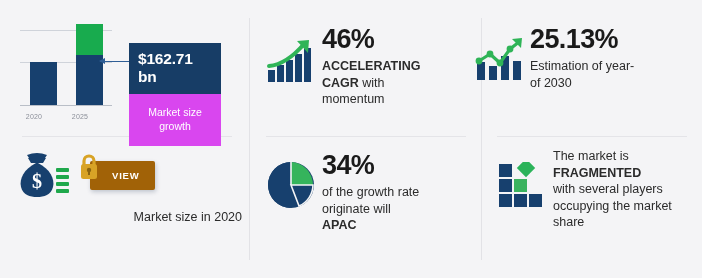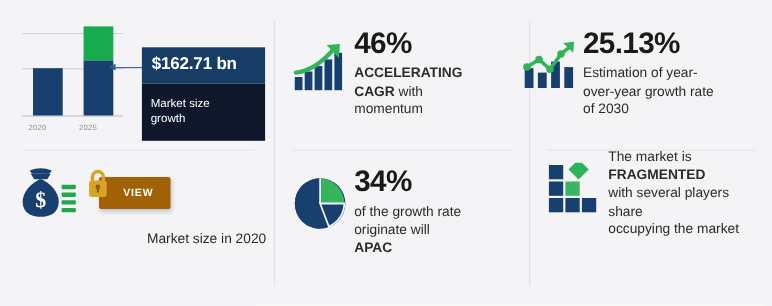--- a/index.html
+++ b/index.html
@@ -98,46 +98,46 @@
   }
   .connector:before {
     content: "";
     position: absolute;
     left: -1px; top: -3px;
     border-top: 3.5px solid transparent;
     border-bottom: 3.5px solid transparent;
     border-right: 6px solid #2f5e96;
   }
 
-  .callout { position: absolute; left: 115px; top: 25px; width: 112px; }
+  .callout { position: absolute; left: 115px; top: 25px; width: 92px; }
   .callout-head {
     background: #173d66;
     color: #ffffff;
     font-size: 15.5px;
     font-weight: bold;
     padding: 7px 8px 8px 9px;
     letter-spacing: -0.2px;
   }
   .callout-body {
-    background: #0f172a;
+    background: #d946ef;
     color: #ffffff;
     font-size: 10.5px;
     line-height: 14px;
-    text-align: left;
+    text-align: center;
     padding: 11px 8px 13px 8px;
   }
 
   
   #cell-cagr { left: 266px; top: 24px; width: 206px; height: 104px; }
   
   #cell-yoy  { left: 474px; top: 24px; width: 196px; height: 108px; }
   
   #cell-apac { left: 266px; top: 150px; width: 206px; height: 104px; }
   
-  #cell-fragmented { left: 497px; top: 132px; width: 196px; height: 110px; }
+  #cell-fragmented { left: 497px; top: 146px; width: 196px; height: 110px; }
   
   #cell-market-size-2020 { left: 14px; top: 150px; width: 228px; height: 100px; }
 
   .fact { display: flex; align-items: flex-start; }
   .fact-icon { flex: 0 0 auto; }
   .fact-text { flex: 1 1 auto; }
 
   .big-num {
     font-size: 27px;
     font-weight: bold;
@@ -257,21 +257,20 @@
         <circle cx="16" cy="18" r="3.4" fill="#2fb457"></circle>
         <circle cx="26" cy="27" r="3.4" fill="#2fb457"></circle>
         <circle cx="36" cy="13" r="3.4" fill="#2fb457"></circle>
         <path d="M38 3 L48 2 L47 12 Z" fill="#2fb457"></path>
       </svg>
     </div>
     <div class="fact-text">
       <div class="big-num">25.13%</div>
       <div class="desc">
         <div>Estimation of year-</div>
-        <div>over-year growth rate</div>
         <div>of 2030</div>
       </div>
     </div>
   </div>
 
   <div class="cell" id="cell-market-size-2020">
     <div class="msrow">
       <div class="fact-icon" style="width:58px;">
         <svg width="56" height="50" viewBox="0 0 56 50">
           <path d="M14 8 h18 l-3 5 h-12 z" fill="#17406e"></path>
@@ -329,19 +328,19 @@
         <rect x="17" y="32" width="13" height="13" fill="#17406e"></rect>
         <rect x="32" y="32" width="13" height="13" fill="#17406e"></rect>
         <rect x="22.5" y="-0.5" width="13" height="13" fill="#2bb35a" transform="rotate(45 29 6)"></rect>
       </svg>
     </div>
     <div class="fact-text" style="padding-top:2px;">
       <div class="desc">
         <div>The market is</div>
         <div><b>FRAGMENTED</b></div>
         <div>with several players</div>
+        <div>occupying the market</div>
         <div>share</div>
-        <div>occupying the market</div>
       </div>
     </div>
   </div>
 
 </div>
 
 </body></html>

